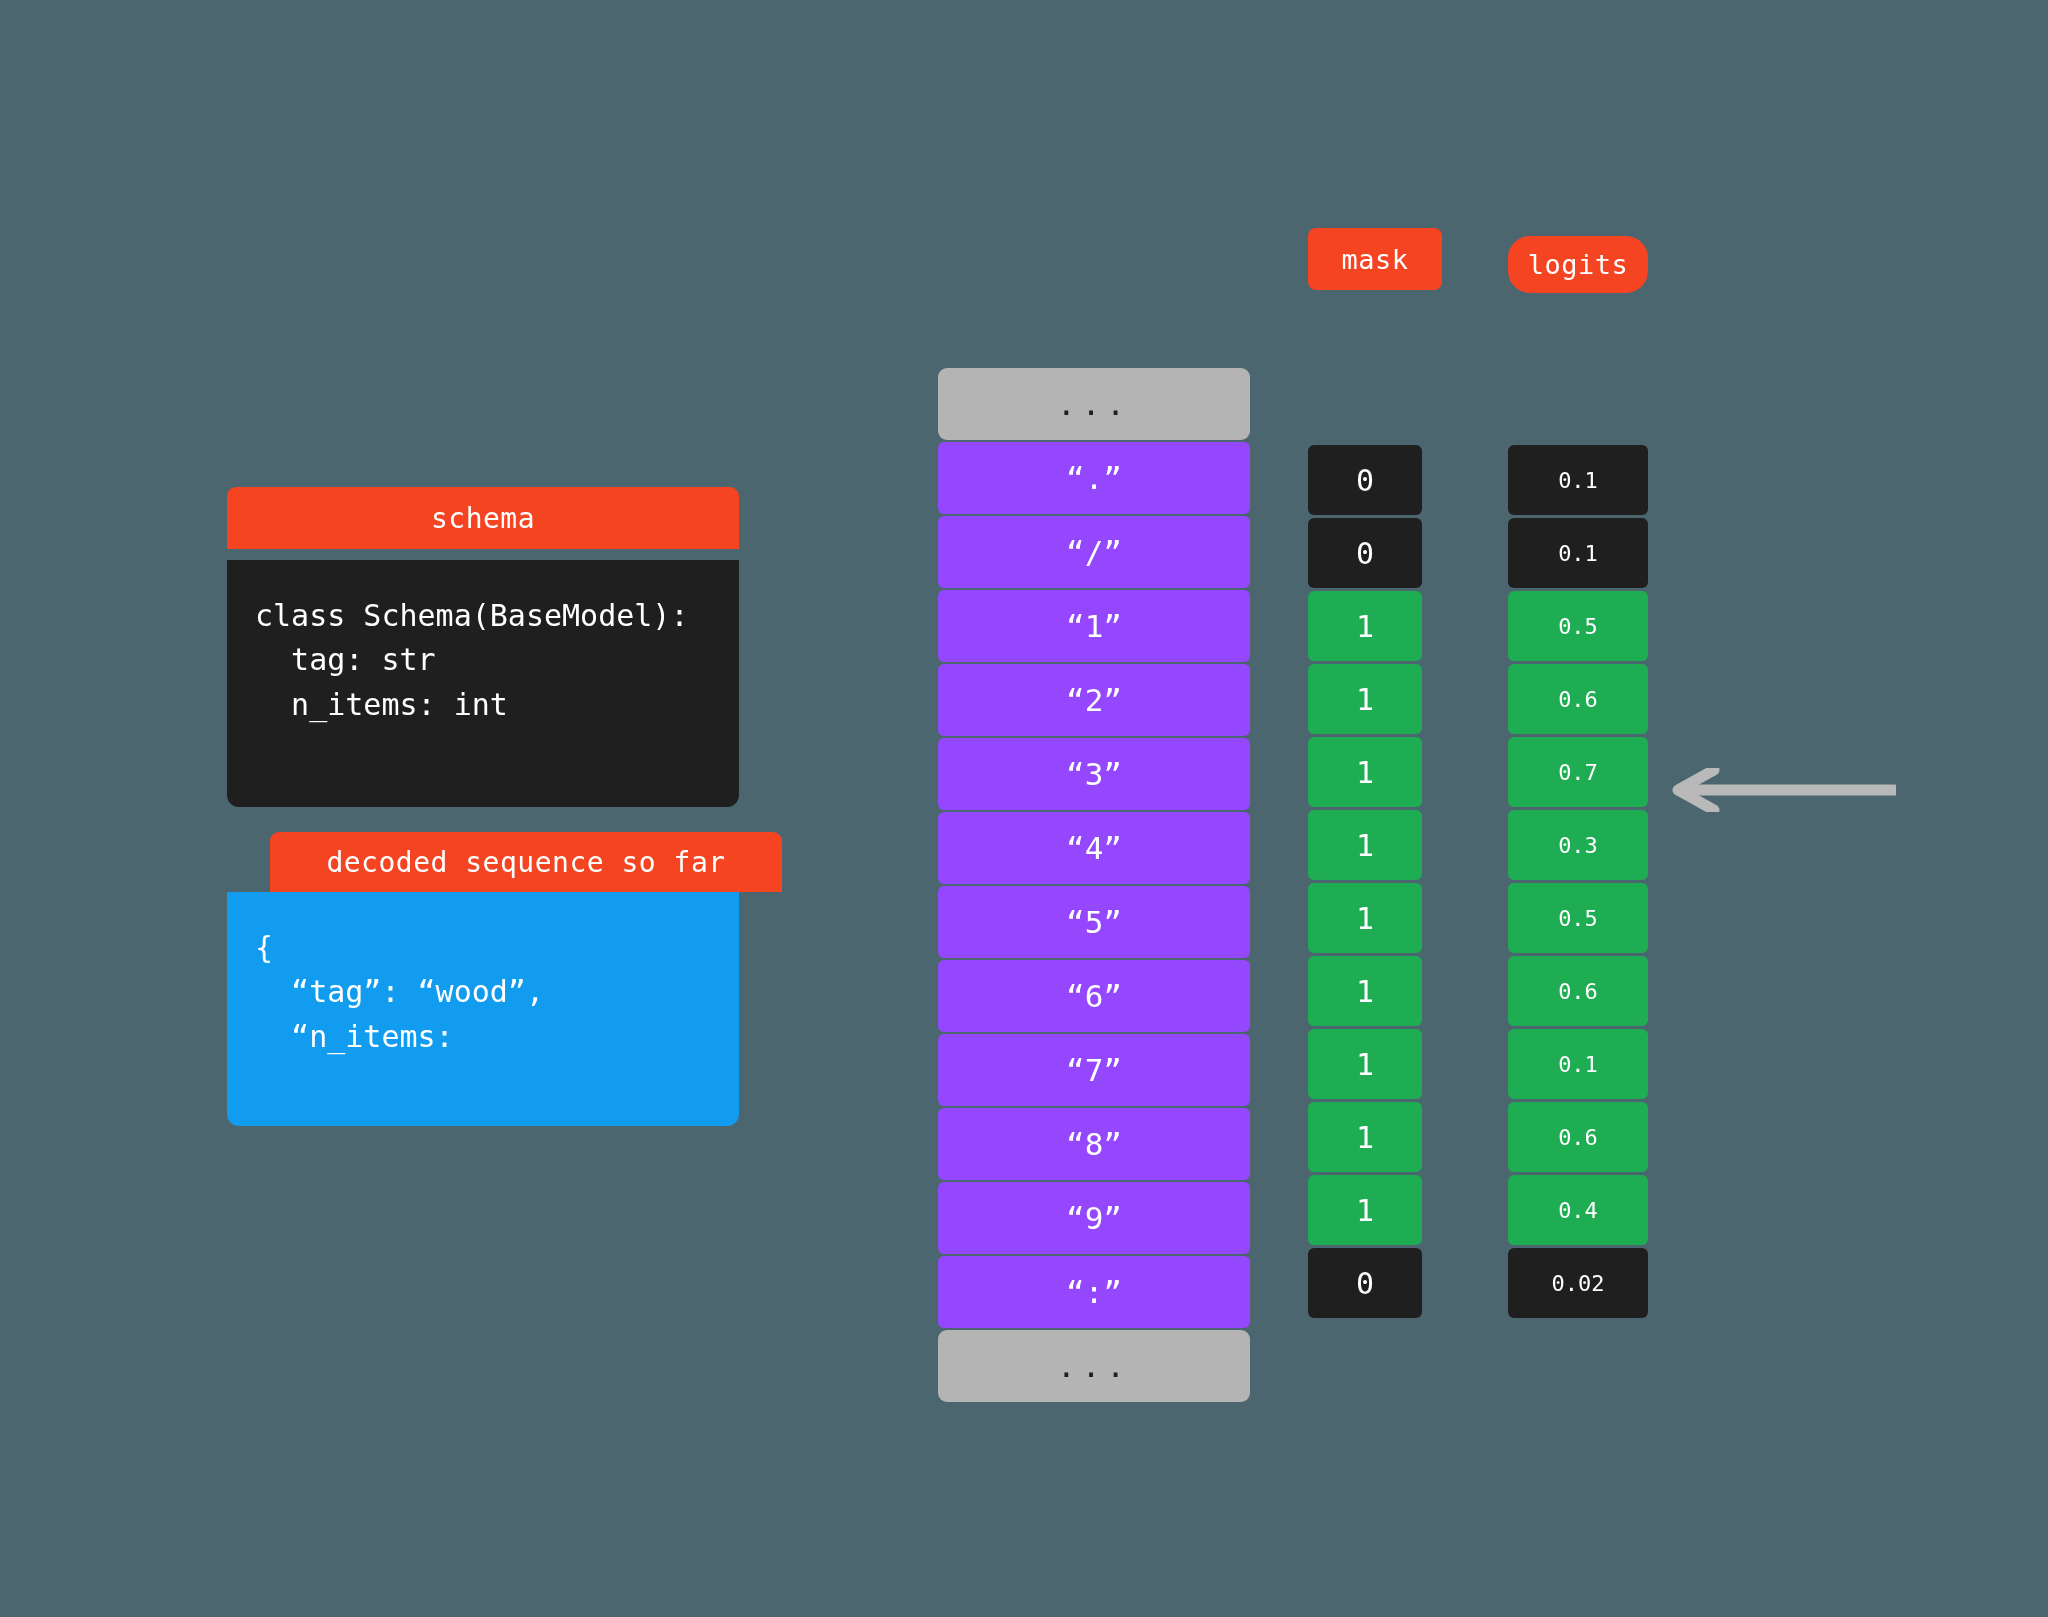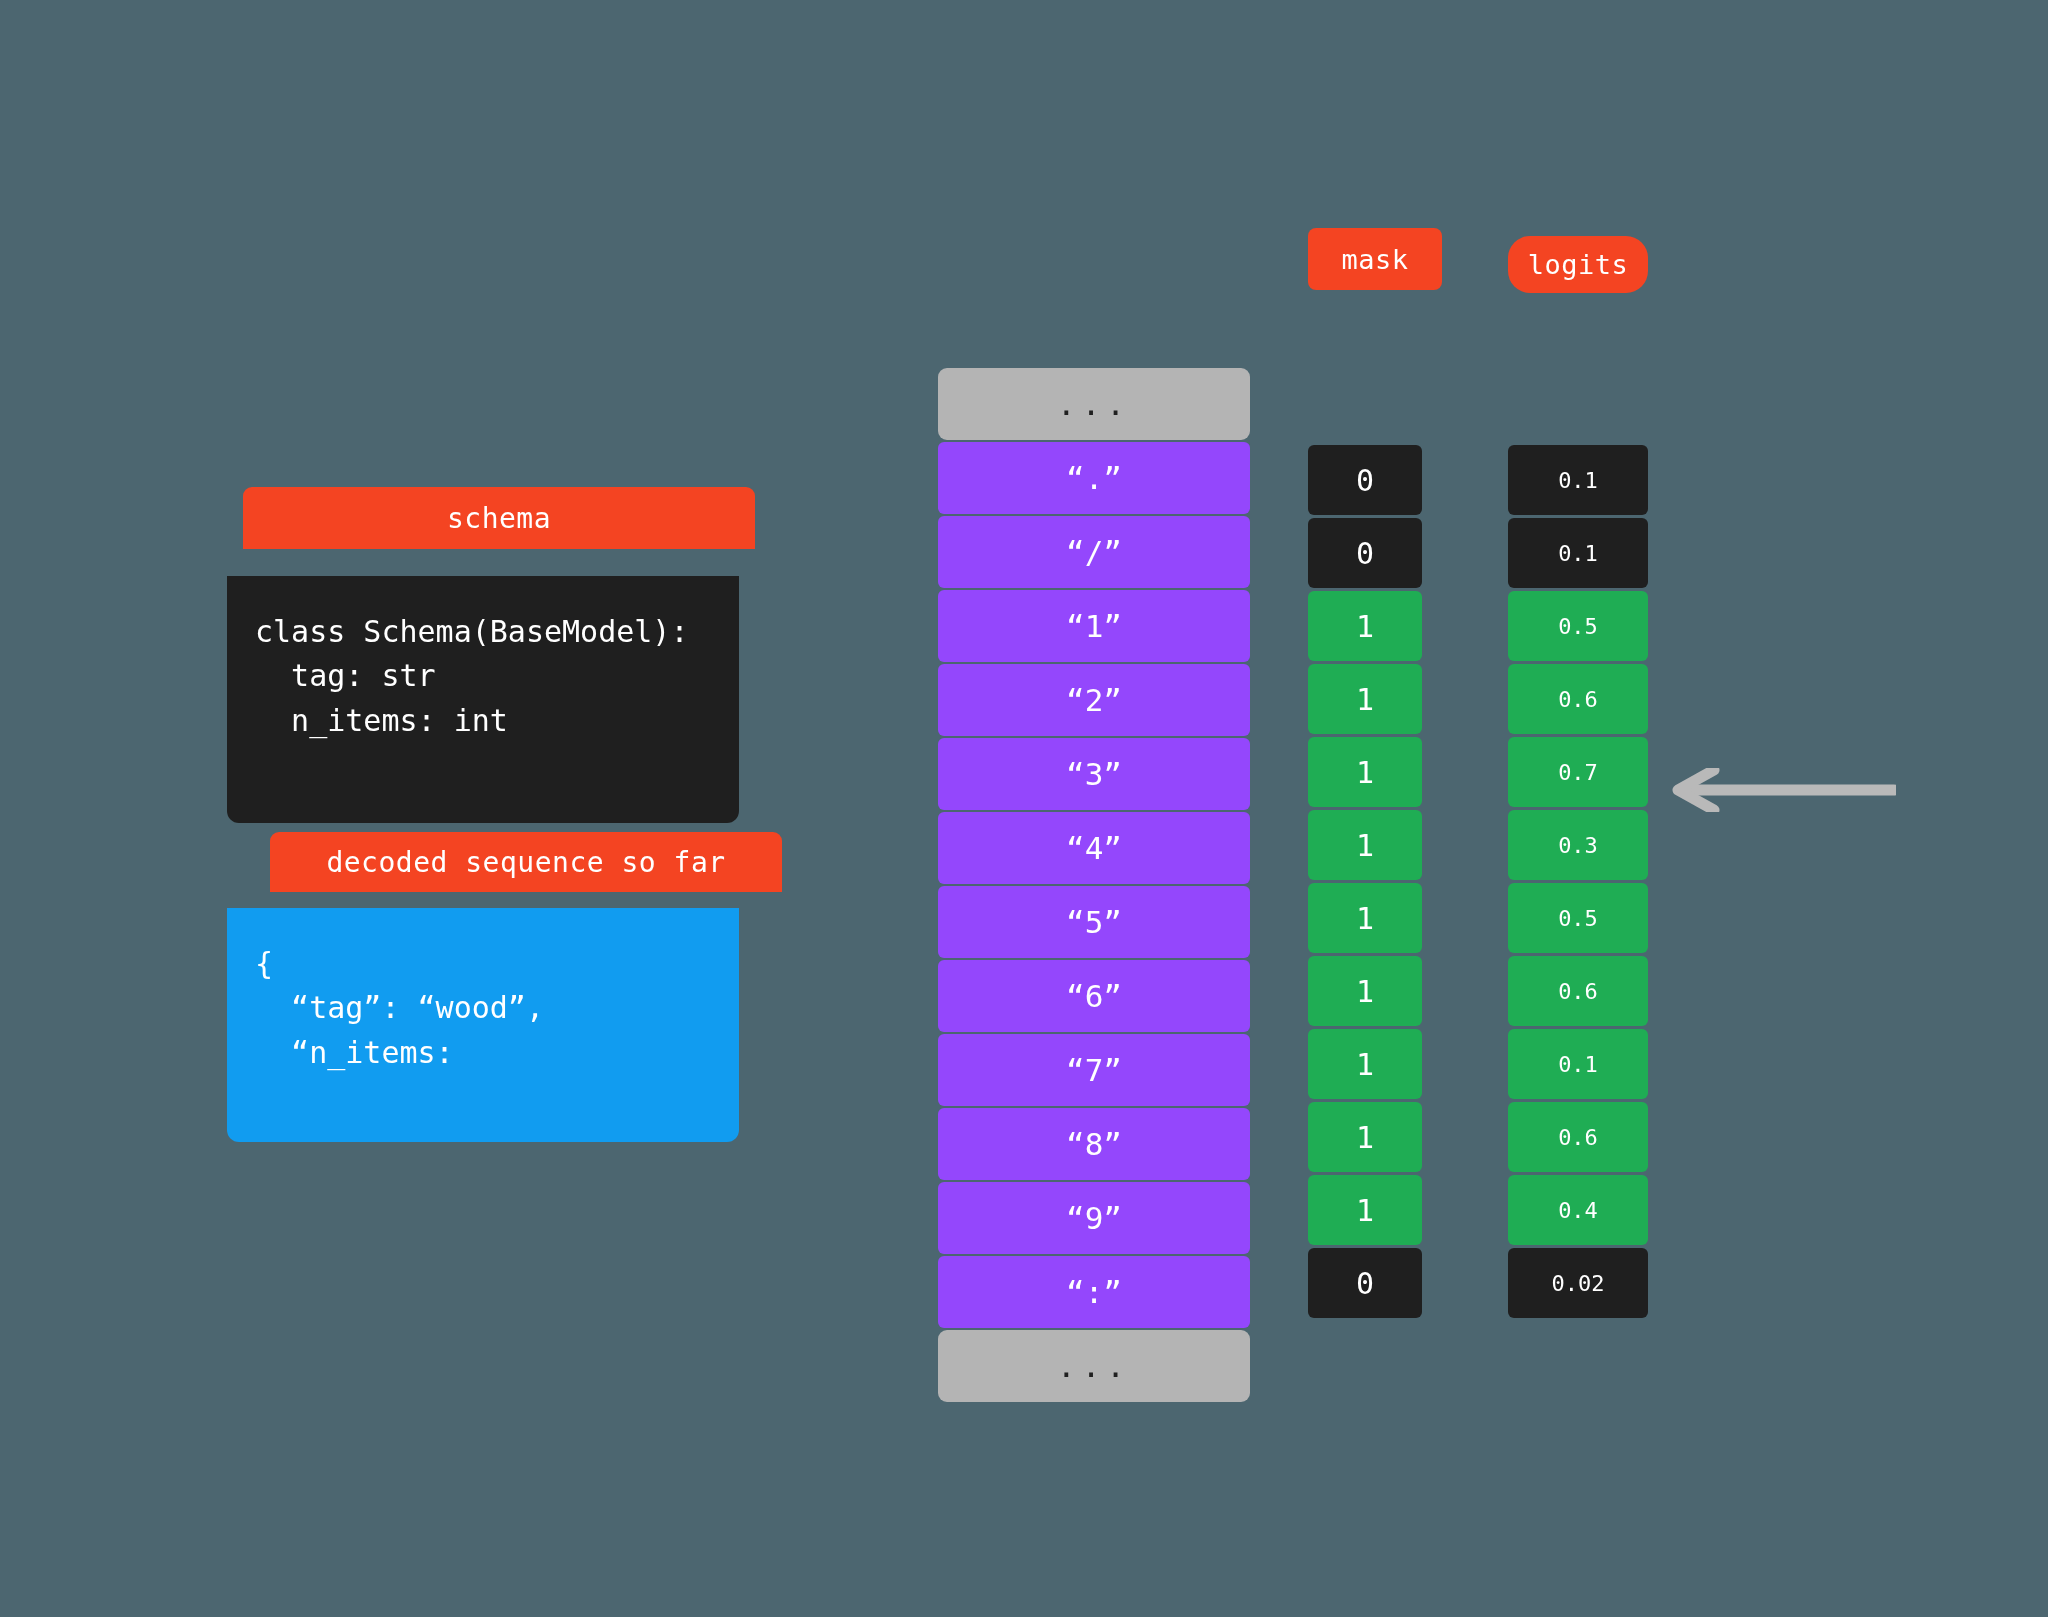--- a/index.html
+++ b/index.html
@@ -48,26 +48,25 @@
   }
   .panel-body {
     position: absolute;
     border-radius: 0 0 12px 12px;
     box-sizing: border-box;
     padding: 34px 28px;
     color: #ffffff;
     font-size: 30px;
     line-height: 1.48;
     white-space: pre;
-    margin-top: 16px;
   }
   .panel-body.dark  { background: #1f1f1f; }
   .panel-body.blue  { background: #119cf0; }
 
-  #schema-head  { left: 227px; top: 487px;  width: 512px; height: 62px; margin-left: 16px; }
+  #schema-head  { left: 227px; top: 487px;  width: 512px; height: 62px; }
   #schema-body  { left: 227px; top: 560px;  width: 512px; height: 247px; }
   #decoded-head { left: 227px; top: 832px;  width: 512px; height: 60px; margin-left: 43px; }
   #decoded-body { left: 227px; top: 892px;  width: 512px; height: 234px; border-radius: 0 0 12px 12px; }
 
   
   #tokens-head { left: 938px;  top: 228px; width: 312px; height: 62px; }
   #mask-head   { left: 1308px; top: 228px; width: 134px; height: 62px; }
   #logits-head { left: 1508px; top: 236px; width: 140px; height: 57px; border-radius: 22px; }
 
   

